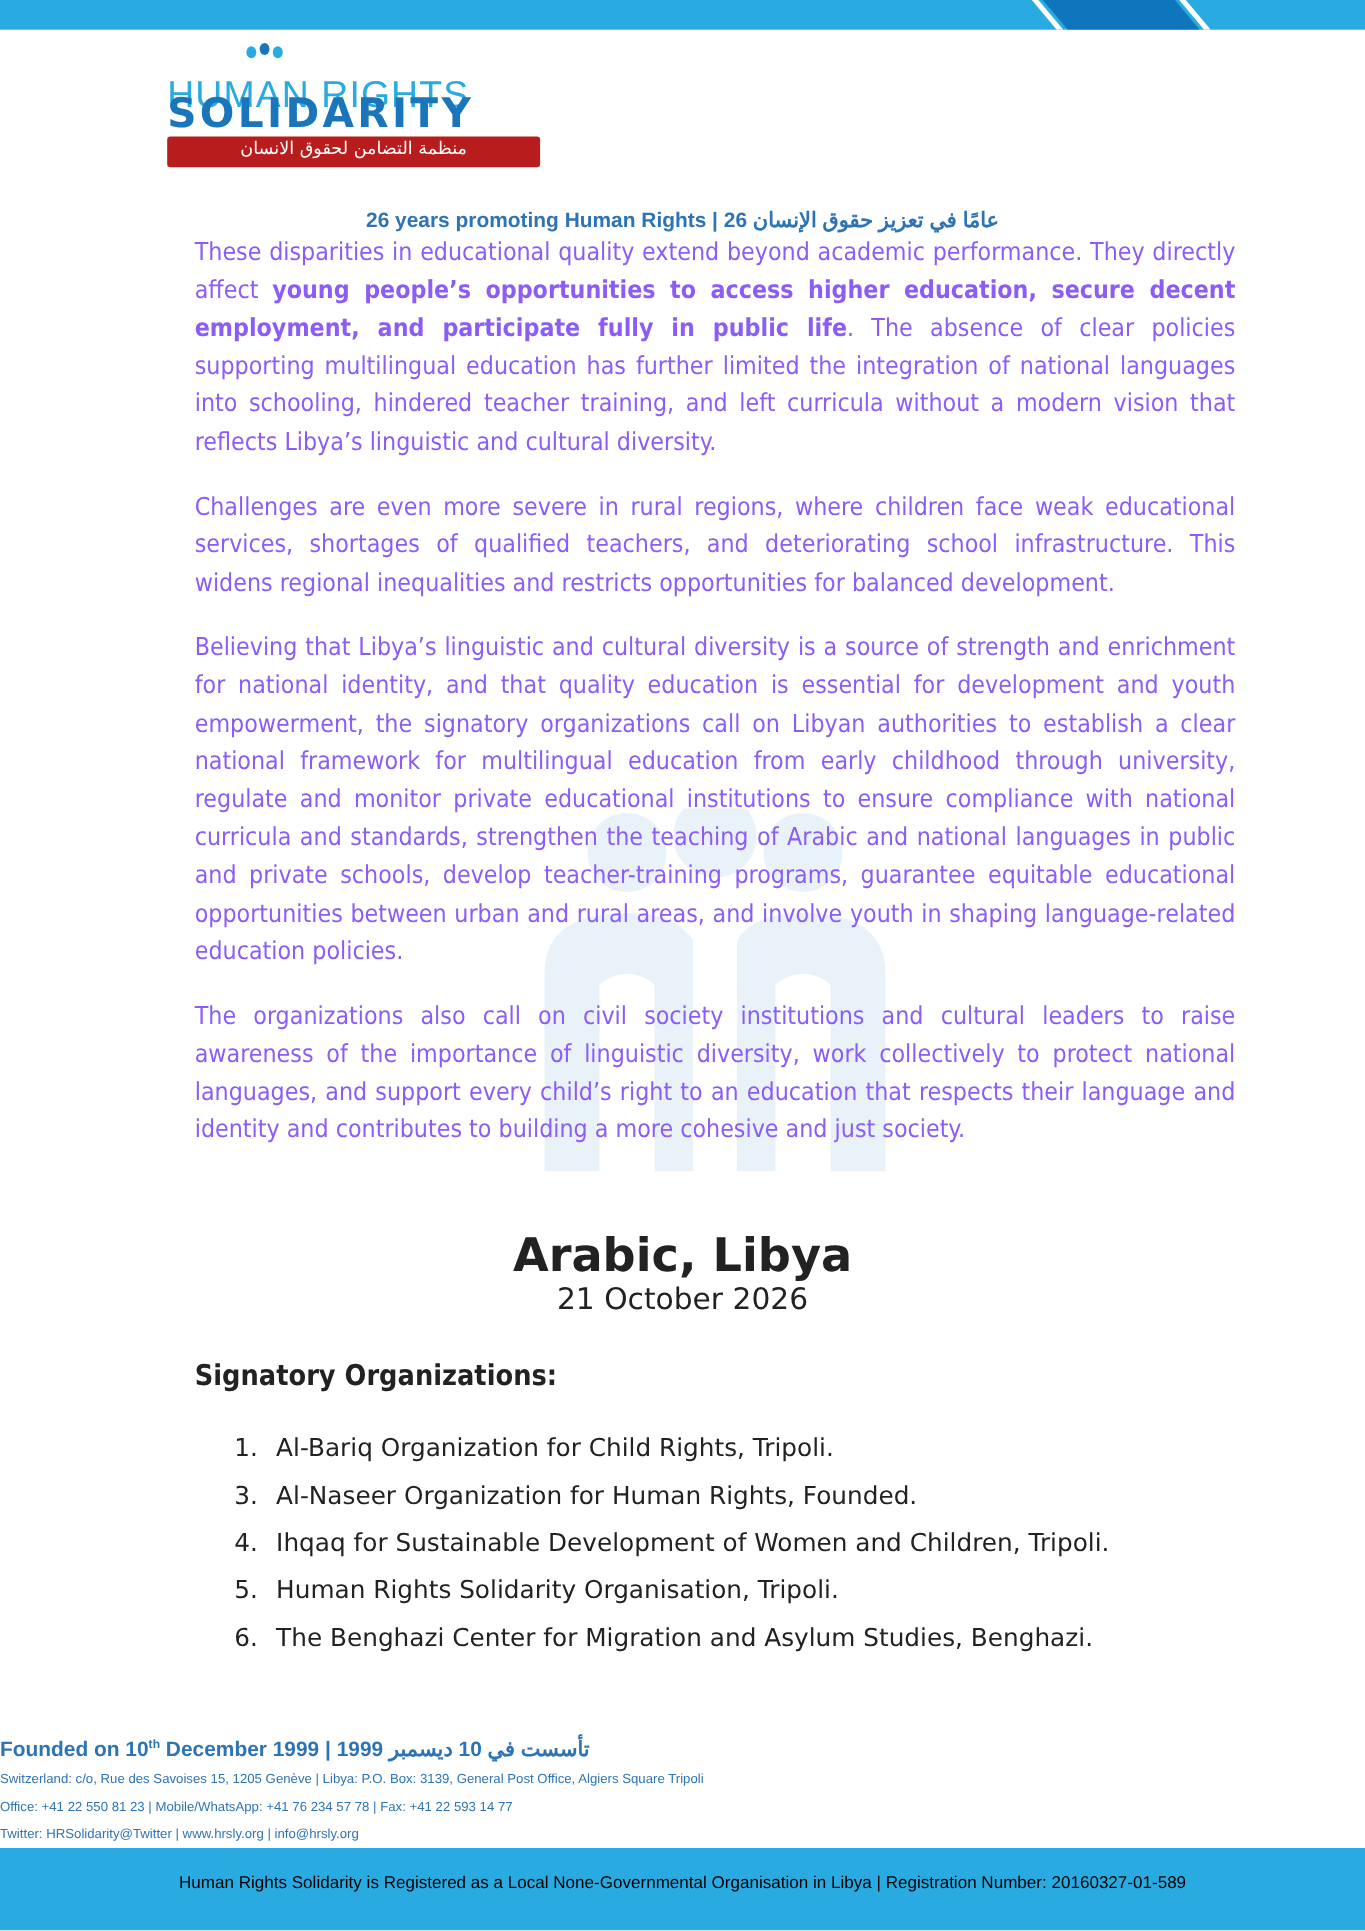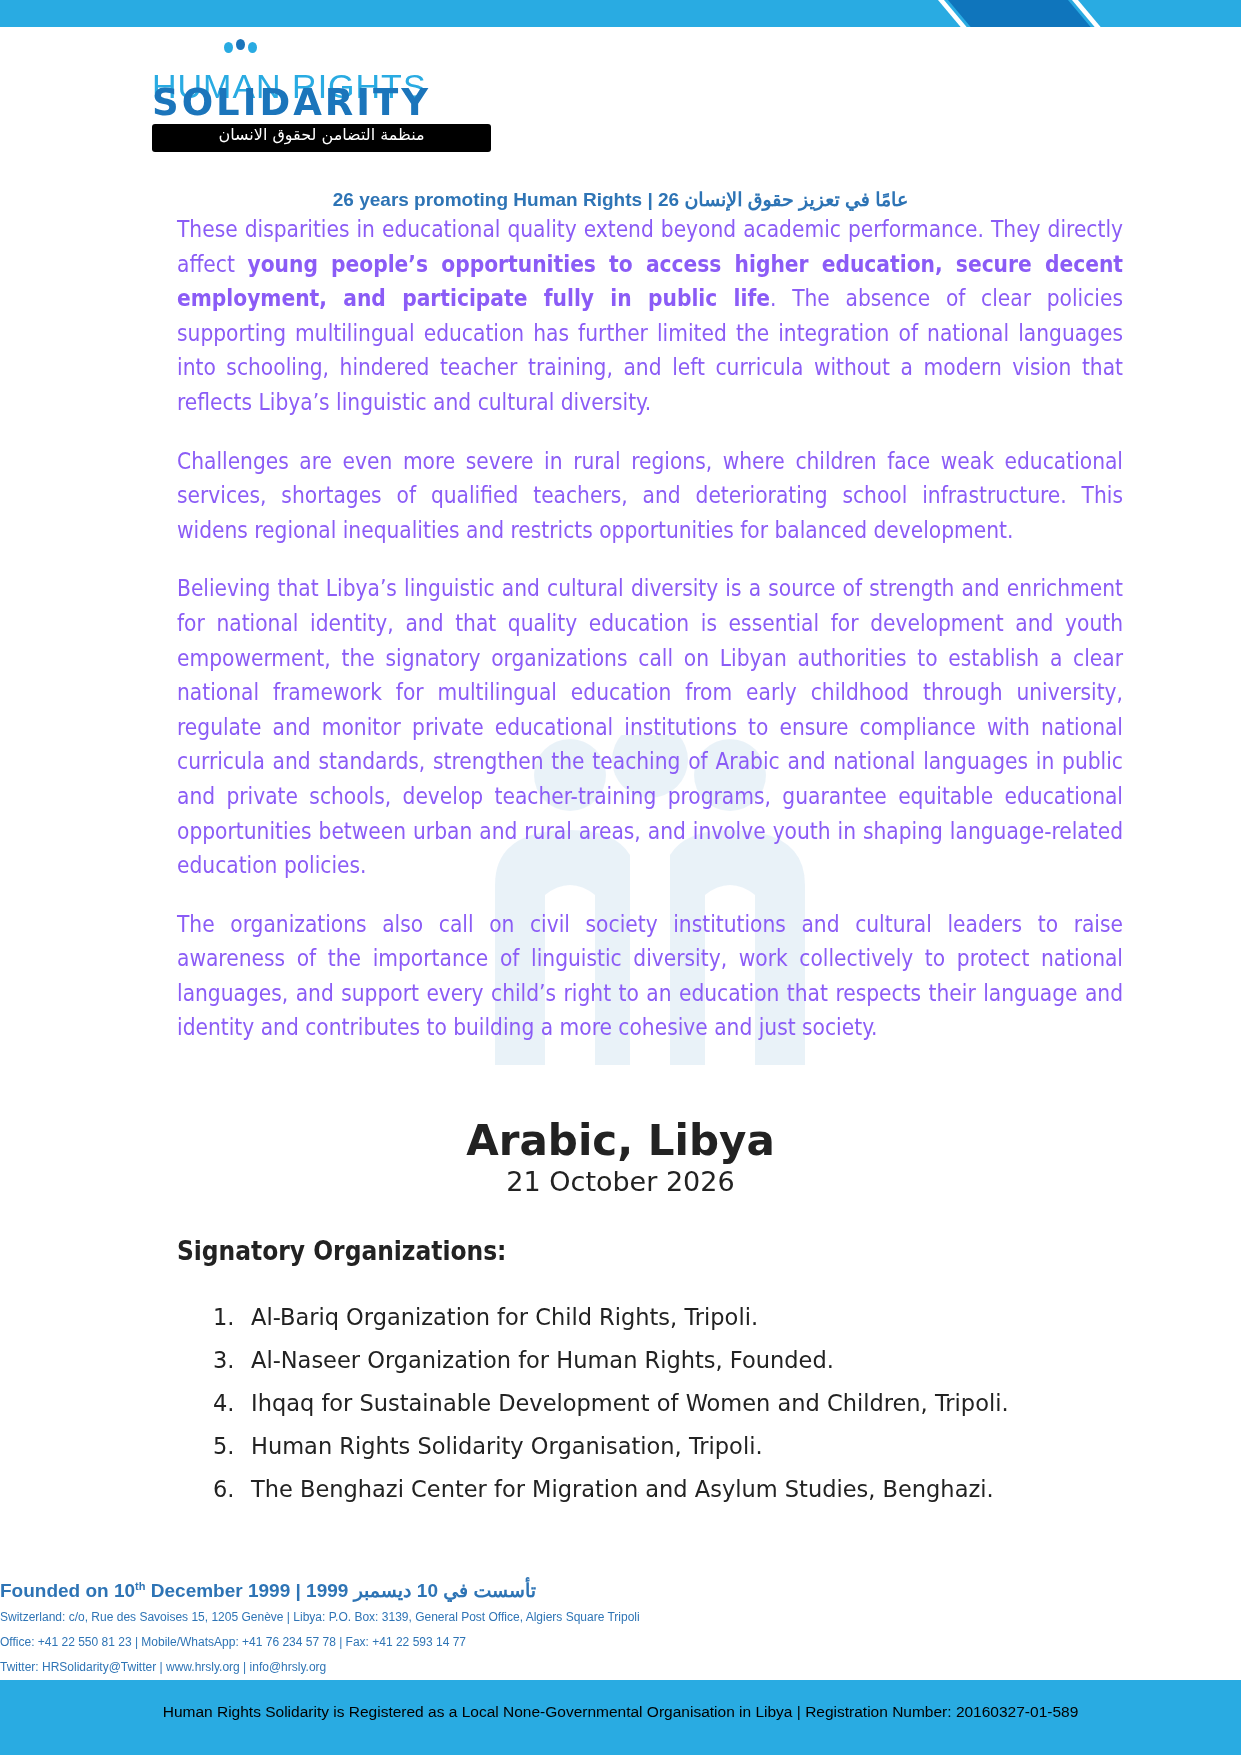--- a/index.html
+++ b/index.html
@@ -15,21 +15,21 @@
   .top-bar .gap2 { left: 1072px; }
 
   
   .logo { position: absolute; left: 152px; top: 42px; width: 340px; height: 100px; }
   .logo .dots { position: absolute; left: 70px; top: 0; width: 40px; height: 12px; }
   .logo .dots span { position: absolute; top: 0; width: 9px; height: 11px; border-radius: 50%; }
   .logo .line1 { position: absolute; left: 0; top: 26px; font-family: Liberation Sans, sans-serif; font-size: 34px; letter-spacing: 1px;
     color: #29abe2; font-weight: normal; line-height: 36px; white-space: nowrap; }
   .logo .line2 { position: absolute; left: 0; top: 42px; font-family: "DejaVu Sans", sans-serif; font-size: 37px; letter-spacing: 3px;
     color: #1b75bb; font-weight: bold; line-height: 38px; white-space: nowrap; }
-  .logo .arabic-box { position: absolute; left: 0; top: 82px; width: 339px; height: 28px; background: #000000; border-radius: 3px;
+  .logo .arabic-box { position: absolute; left: 0; top: 82px; width: 339px; height: 28px; background: #b91c1c; border-radius: 3px;
     color: #ffffff; font-size: 16px; line-height: 22px; text-align: center; direction: rtl; }
 
   .tagline { position: absolute; left: 0; width: 1241px; top: 188px; text-align: center; color: #2e74b5; font-weight: bold;
     font-size: 19px; font-family: "Liberation Sans", sans-serif; }
 
   
   .watermark { position: absolute; left: 475px; top: 735px; width: 350px; height: 330px; opacity: 0.09; pointer-events: none; }
 
   
   .content { position: absolute; left: 177px; top: 212px; width: 946px; font-family: "DejaVu Sans Condensed", "DejaVu Sans", sans-serif;

